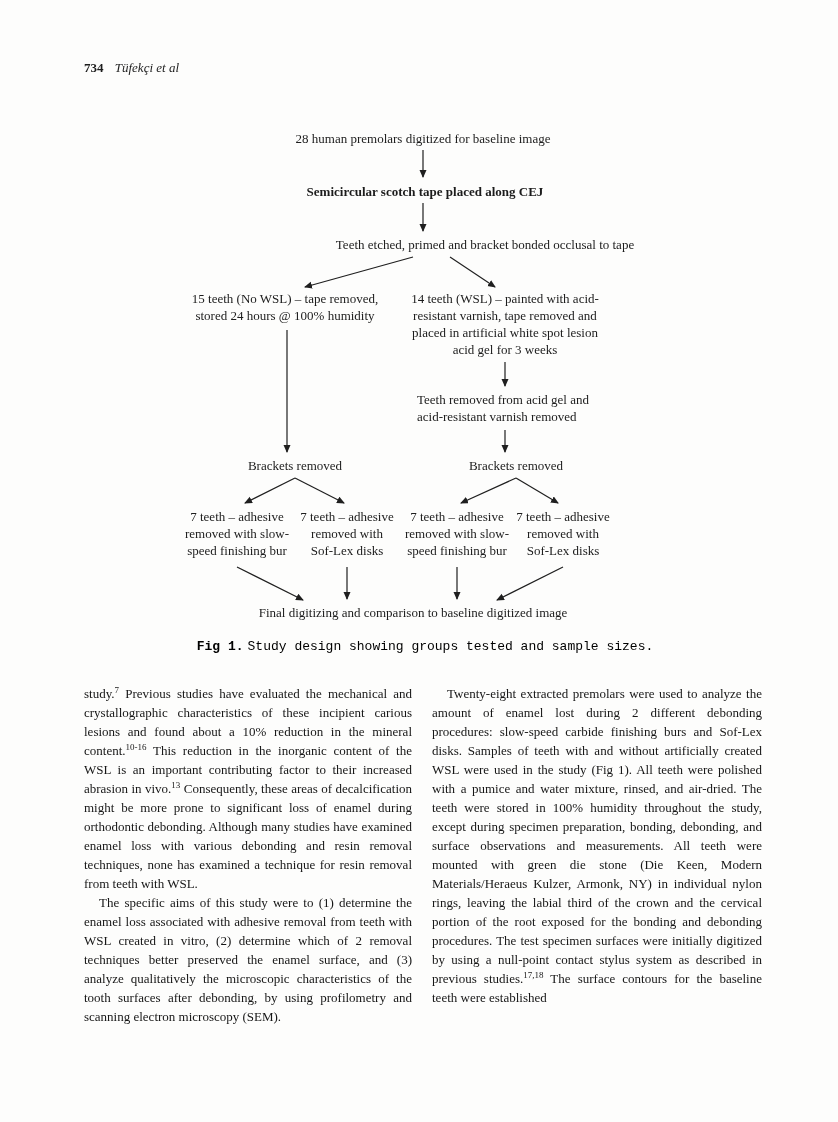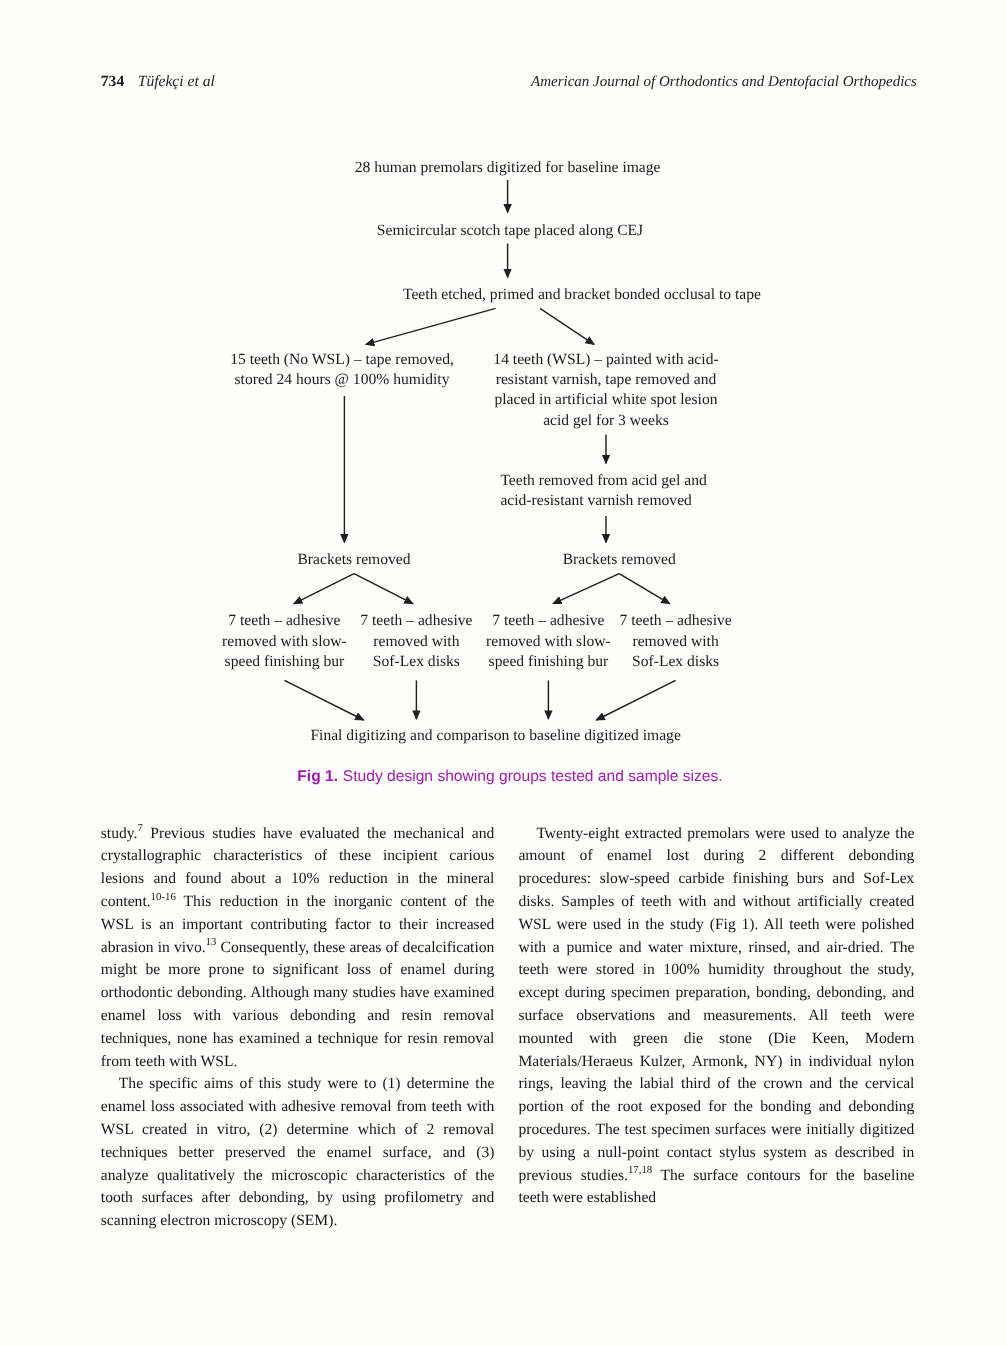--- a/index.html
+++ b/index.html
@@ -16,39 +16,39 @@
   .rh-authors{font-style:italic;margin-left:8px;}
   .rh-right{text-align:right;font-style:italic;font-size:12.5px;line-height:15px;}
   
   .fc-node{
     position:absolute;transform:translateX(-50%);
     text-align:center;font-size:13px;line-height:17px;
     white-space:pre-line;color:#1c1c1c;
   }
   .fc-node.left-align{transform:none;text-align:left;}
   #fc-baseline{left:423px;top:130px;}
-  #fc-tape{left:425px;top:183px;}
+  #fc-tape{left:425px;top:183px;font-weight:bold;}
   #fc-etch{left:485px;top:236px;}
   #fc-group-no-wsl{left:285px;top:290px;}
   #fc-group-wsl{left:505px;top:290px;}
   #fc-acid-removed{left:417px;top:391px;}
   #fc-brackets-left{left:295px;top:457px;}
   #fc-brackets-right{left:516px;top:457px;}
   #fc-leaf1{left:237px;top:508px;}
   #fc-leaf2{left:347px;top:508px;}
   #fc-leaf3{left:457px;top:508px;}
   #fc-leaf4{left:563px;top:508px;}
   #fc-final{left:413px;top:604px;}
   #fc-arrows{position:absolute;left:0;top:120px;width:838px;height:500px;pointer-events:none;}
   #fc-arrows line{stroke:#1f1f1f;stroke-width:1.2;}
   
   .fig-caption{
     position:absolute;left:425px;top:639px;transform:translateX(-50%);
-    font-family:Liberation Sans, sans-serif;
-    font-size:13px;white-space:nowrap;color:#a21caf;
+    font-family:Liberation Mono, monospace;
+    font-size:13px;white-space:nowrap;color:#000000;
   }
   .fig-caption .cap-label{font-weight:bold;margin-right:4px;}
   
   .col{position:absolute;top:684px;font-size:13px;line-height:19px;text-align:justify;color:#161616;}
   #col-left{left:84px;width:328px;}
   #col-right{left:432px;width:330px;}
   .col p{margin:0;}
   .col p.indent{text-indent:15px;}
   .col sup{font-size:9px;line-height:0;vertical-align:super;letter-spacing:0;}
   .section-heading{
@@ -59,21 +59,20 @@
 </style>
 </head>
 <body>
 
 <div class="runhead">
   <div class="rh-left">
     <span class="rh-pagenum">734</span>
     <span class="rh-authors">Tüfekçi et al</span>
   </div>
   <div class="rh-right">
-    <div>American Journal of Orthodontics and Dentofacial Orthopedics</div>
   </div>
 </div>
 
 <div>
   <svg id="fc-arrows" viewBox="0 120 838 500">
     <defs>
       <marker id="ah" markerWidth="9" markerHeight="8" refX="7" refY="3.5" orient="auto" markerUnits="userSpaceOnUse">
         <path d="M0,0 L8,3.5 L0,7 Z" fill="#1f1f1f"></path>
       </marker>
     </defs>

